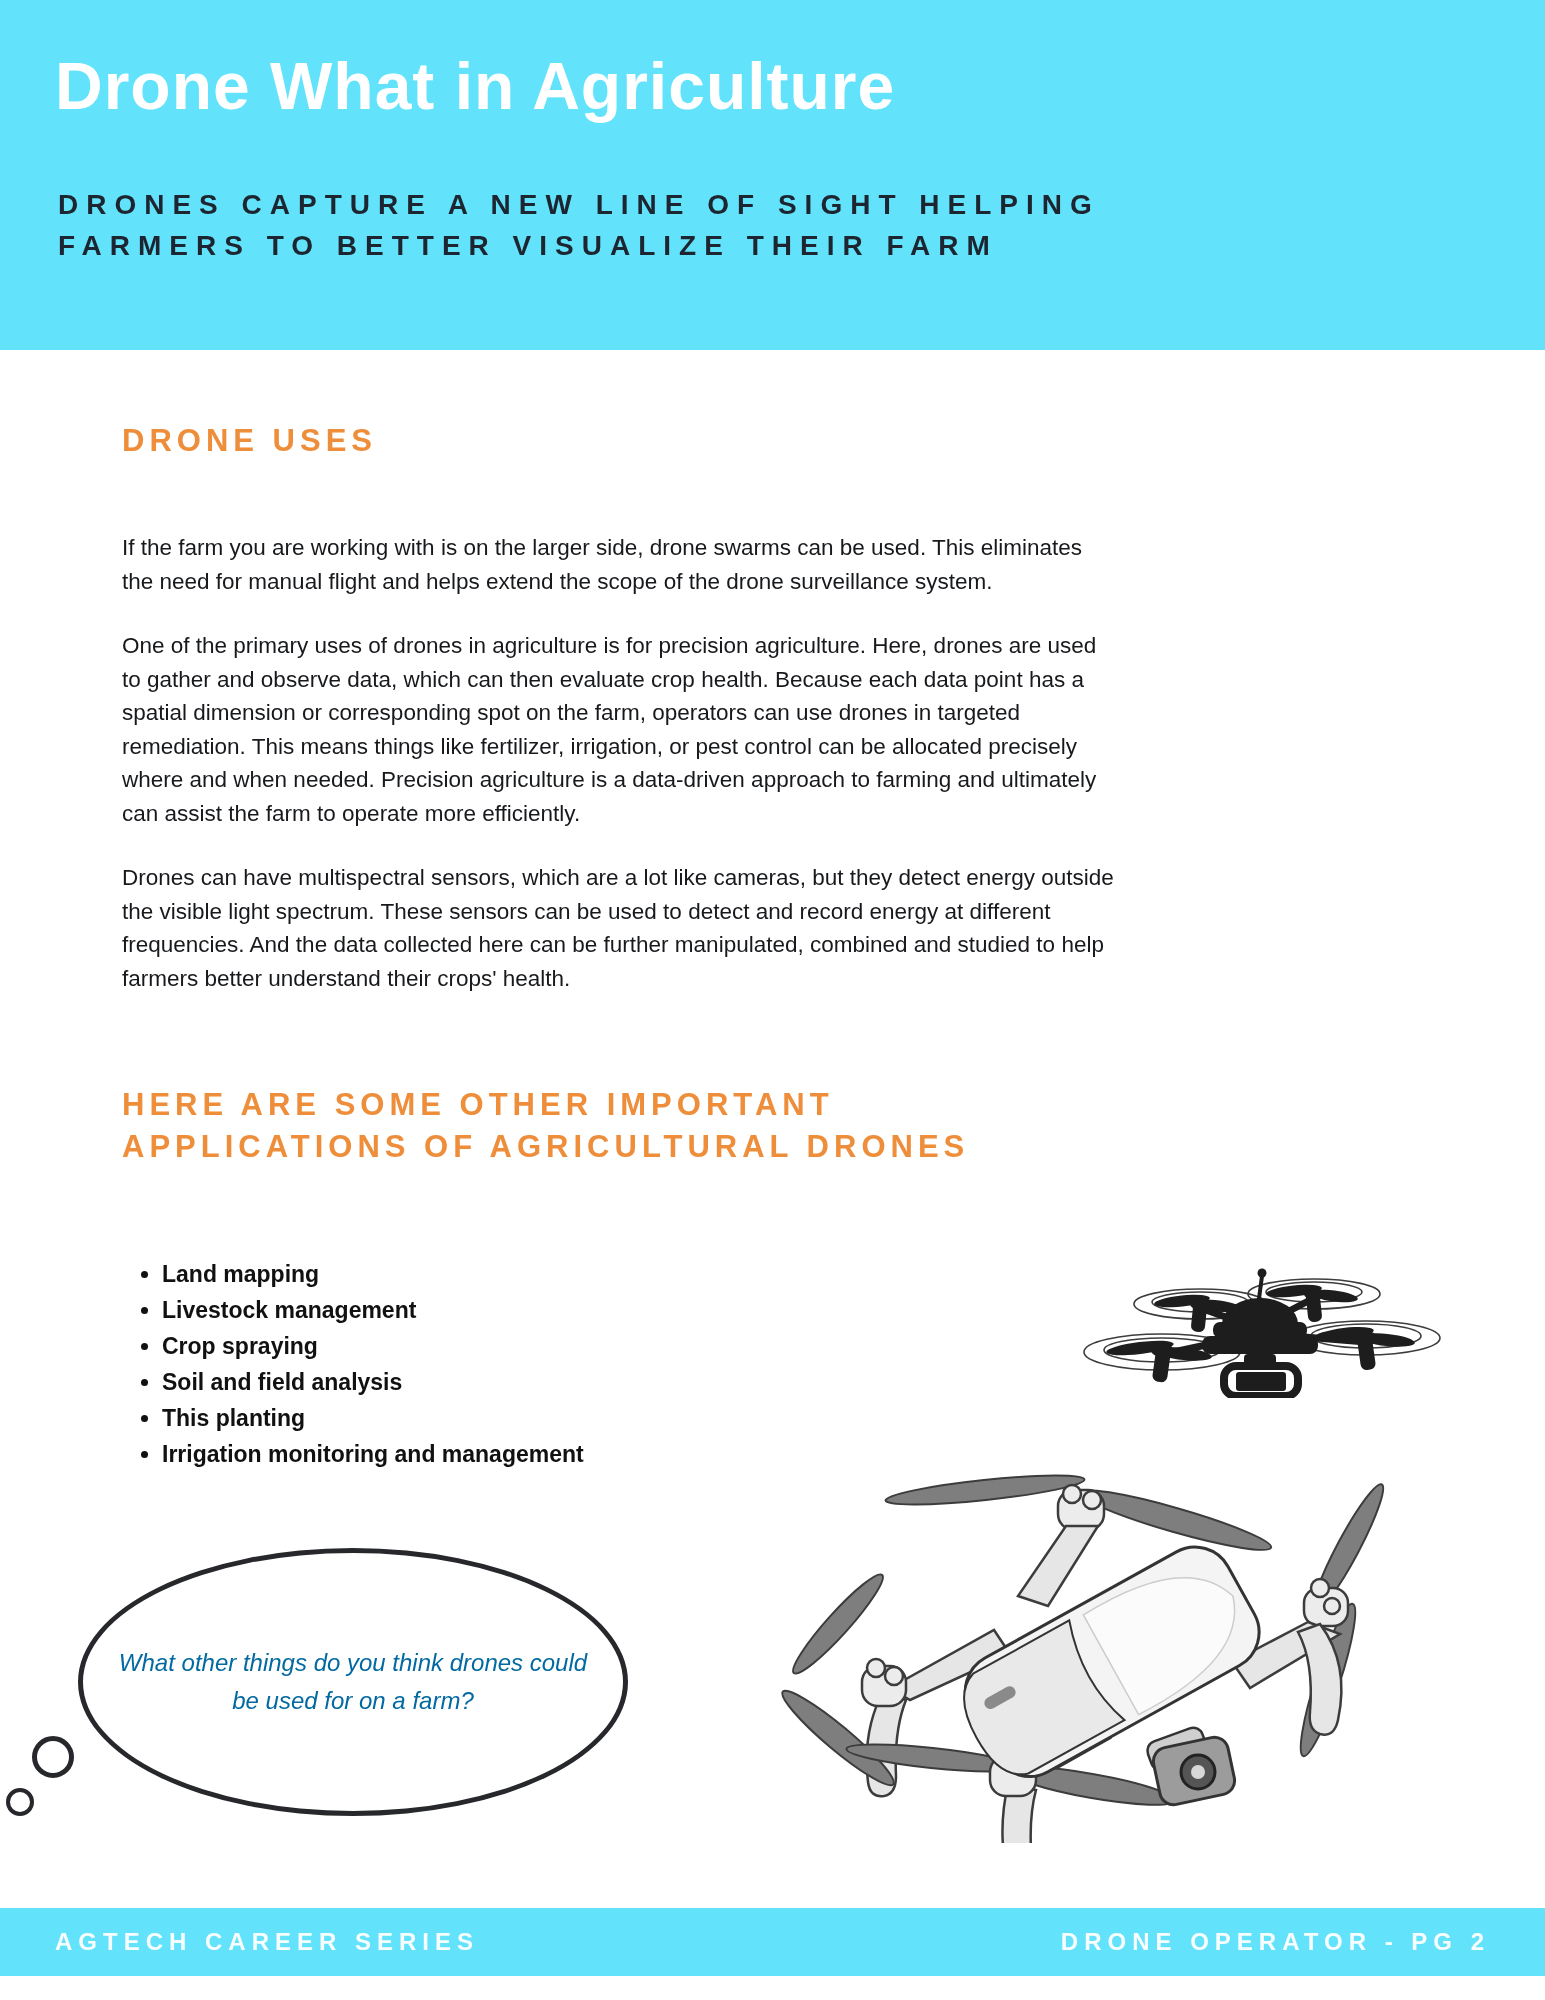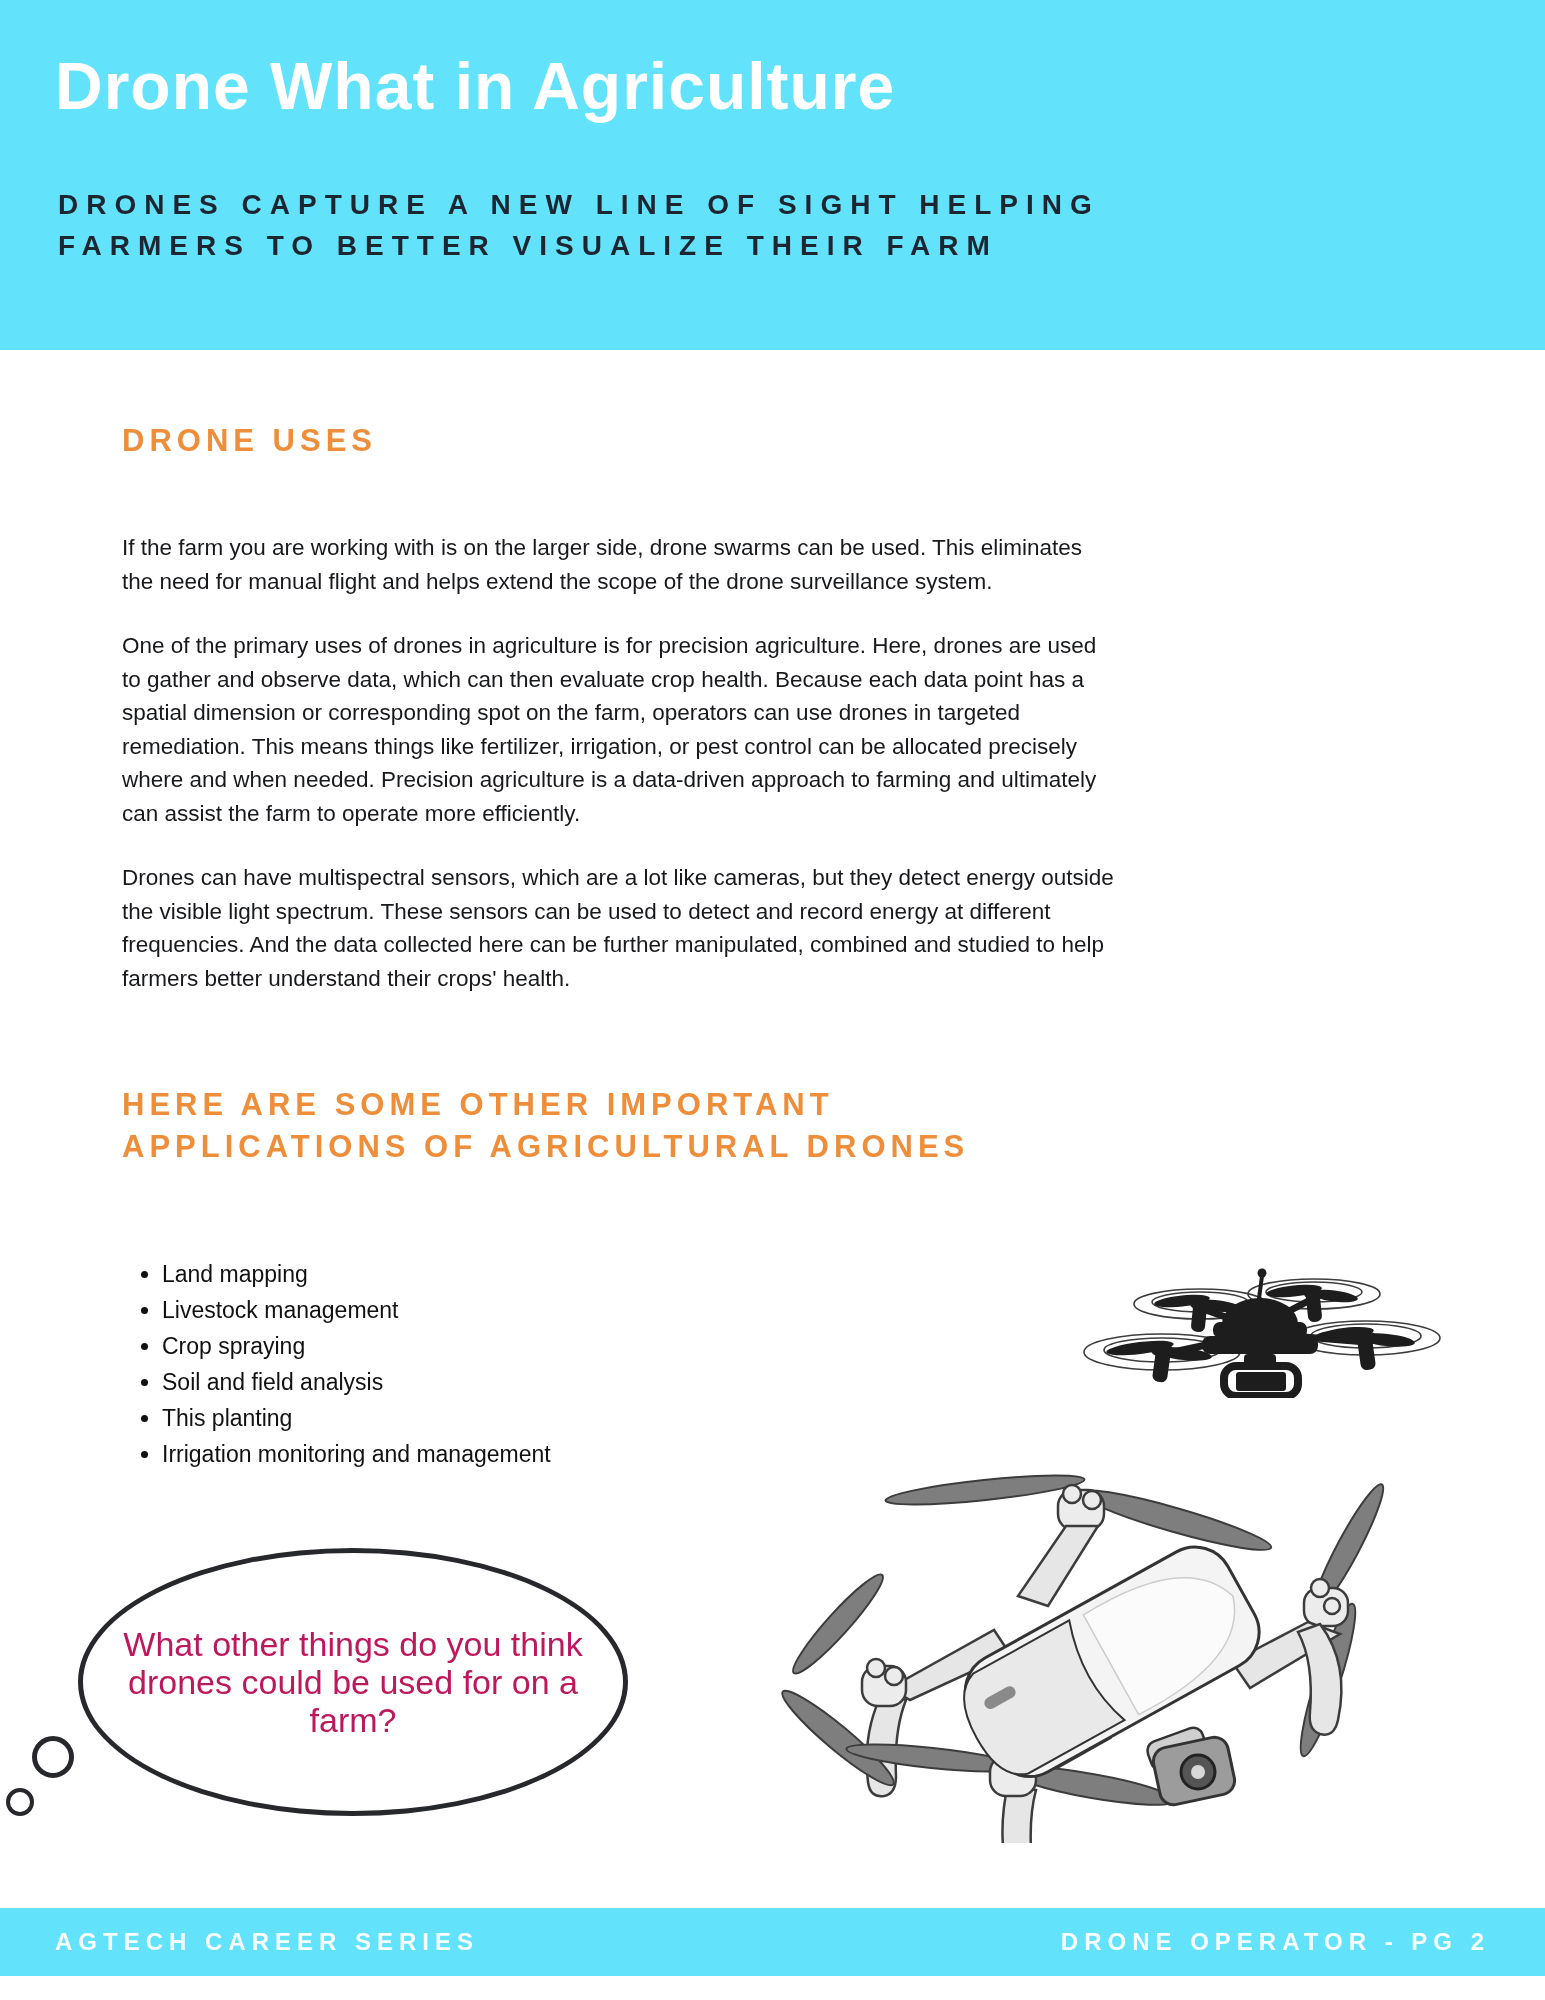--- a/index.html
+++ b/index.html
@@ -27,32 +27,32 @@
   #heading-applications{top:1084px;max-width:1010px;}
   
   .body-copy{
     position:absolute;left:122px;top:531px;width:995px;
     font-size:22.5px;line-height:33.5px;color:#17191c;
   }
   .body-copy p{margin:0 0 31px 0;}
   
   .bullet-list{
     position:absolute;left:132px;top:1256px;margin:0;padding:0 0 0 30px;
-    font-size:23px;font-weight:400;color:#111111;
+    font-size:23px;font-weight:700;color:#111111;
   }
   .bullet-list li{line-height:36px;}
   
   .thought-bubble{
     position:absolute;left:78px;top:1548px;width:550px;height:268px;
     border:5px solid #26282b;border-radius:50%;background:#ffffff;
     display:flex;align-items:center;justify-content:center;text-align:center;
     box-sizing:border-box;
   }
   .thought-bubble-text{
-    font-size:34px;color:#be185d;width:470px;line-height:38px;
+    font-style:italic;font-size:24px;color:#0369a1;width:470px;line-height:38px;
   }
   .thought-dot-large{
     position:absolute;left:32px;top:1736px;width:42px;height:42px;
     border:5px solid #26282b;border-radius:50%;background:#ffffff;box-sizing:border-box;
   }
   .thought-dot-small{
     position:absolute;left:6px;top:1788px;width:28px;height:28px;
     border:4px solid #26282b;border-radius:50%;background:#ffffff;box-sizing:border-box;
   }
   

